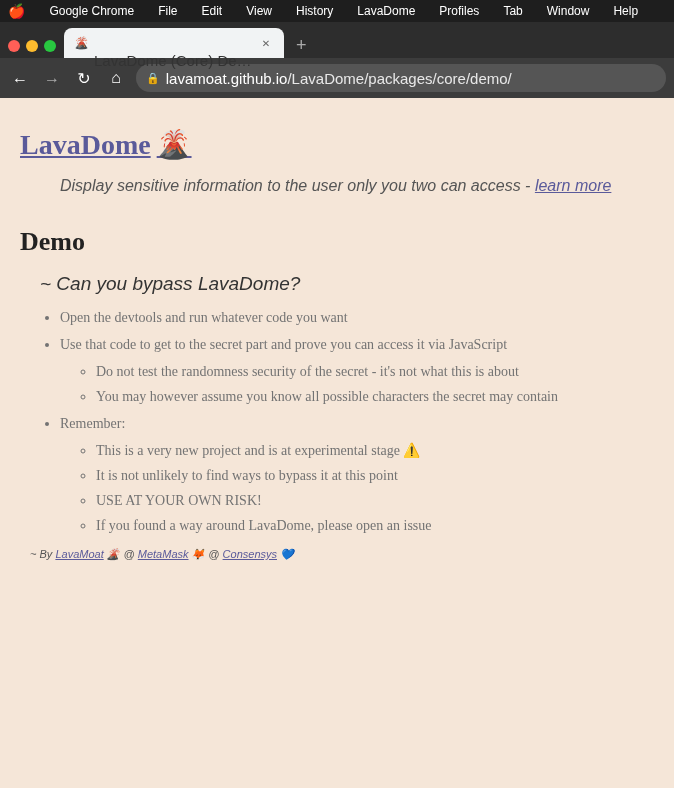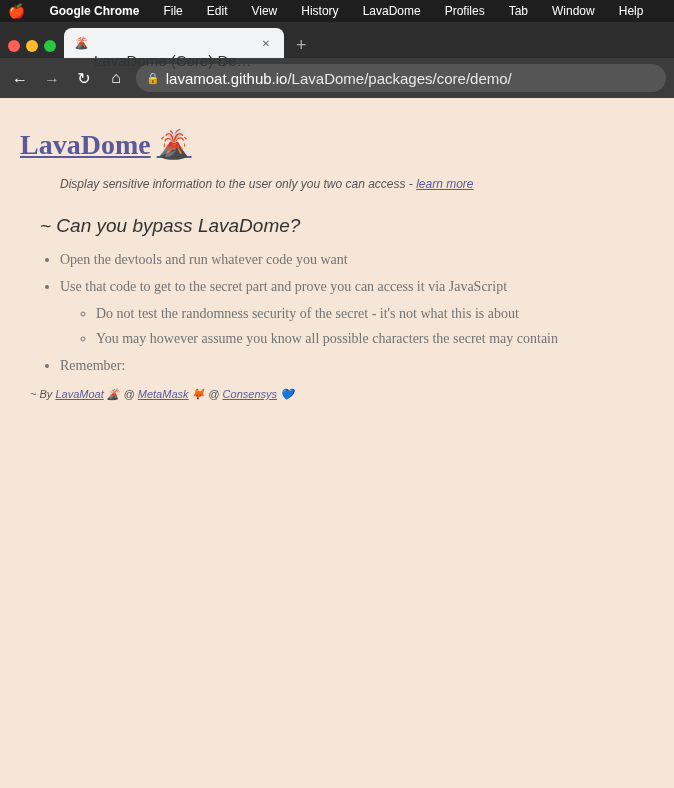--- a/index.html
+++ b/index.html
@@ -26,21 +26,21 @@
     }
     .menubar-apple {
       font-size: 14px;
       margin-right: 4px;
     }
     .menubar-item {
       cursor: default;
       padding: 2px 4px;
       border-radius: 3px;
     }
-    .menubar-item.bold { font-weight: 700; }
+    .menubar-item.bold { font-weight: 400; }
 
     
     .tabbar {
       background: #2d2d2d;
       height: 36px;
       display: flex;
       align-items: flex-end;
       padding: 0 8px;
       gap: 0;
     }
@@ -149,24 +149,24 @@
       text-decoration: underline;
       cursor: pointer;
       display: inline-flex;
       align-items: flex-end;
       gap: 6px;
       margin-bottom: 16px;
       font-family: Georgia, serif;
     }
 
     .subtitle {
-      font-size: 12px;
+      font-size: 16px;
       color: #555;
       font-style: italic;
-      margin-bottom: 24px;
+      margin-bottom: 32px;
       margin-left: 40px;
     }
     .subtitle a {
       color: #5a5a9a;
       text-decoration: underline;
       cursor: pointer;
     }
 
     .demo-heading {
       font-size: 26px;
@@ -295,36 +295,43 @@
       <span>LavaDome</span>
       <span>🌋</span>
     </a>
   </div>
 
   <p class="subtitle">
     <span>Display sensitive information to the user only you two can access -</span>
     <a>learn more</a>
   </p>
 
+  <h1 class="demo-heading">Demo</h1>
 
   <p class="bypass-heading">~ Can you bypass LavaDome?</p>
 
   <ul class="content-list">
     <li>
       <span>Open the devtools and run whatever code you want</span>
     </li>
     <li>
       <span>Use that code to get to the secret part and prove you can access it via JavaScript</span>
       <ul class="sub-list">
         <li>Do not test the randomness security of the secret - it's not what this is about</li>
         <li>You may however assume you know all possible characters the secret may contain</li>
       </ul>
     </li>
     <li>
       <span>Remember:</span>
+      <ul class="sub-list">
+        <li>This is a very new project and is at experimental stage ⚠️</li>
+        <li>It is not unlikely to find ways to bypass it at this point</li>
+        <li>USE AT YOUR OWN RISK!</li>
+        <li>If you found a way around LavaDome, please open an issue</li>
+      </ul>
     </li>
   </ul>
 
 
   <p class="footer-text">
     <span>~ By</span>
     <a>LavaMoat</a>
     <span>🌋</span>
     <span> @ </span>
     <a>MetaMask</a>

